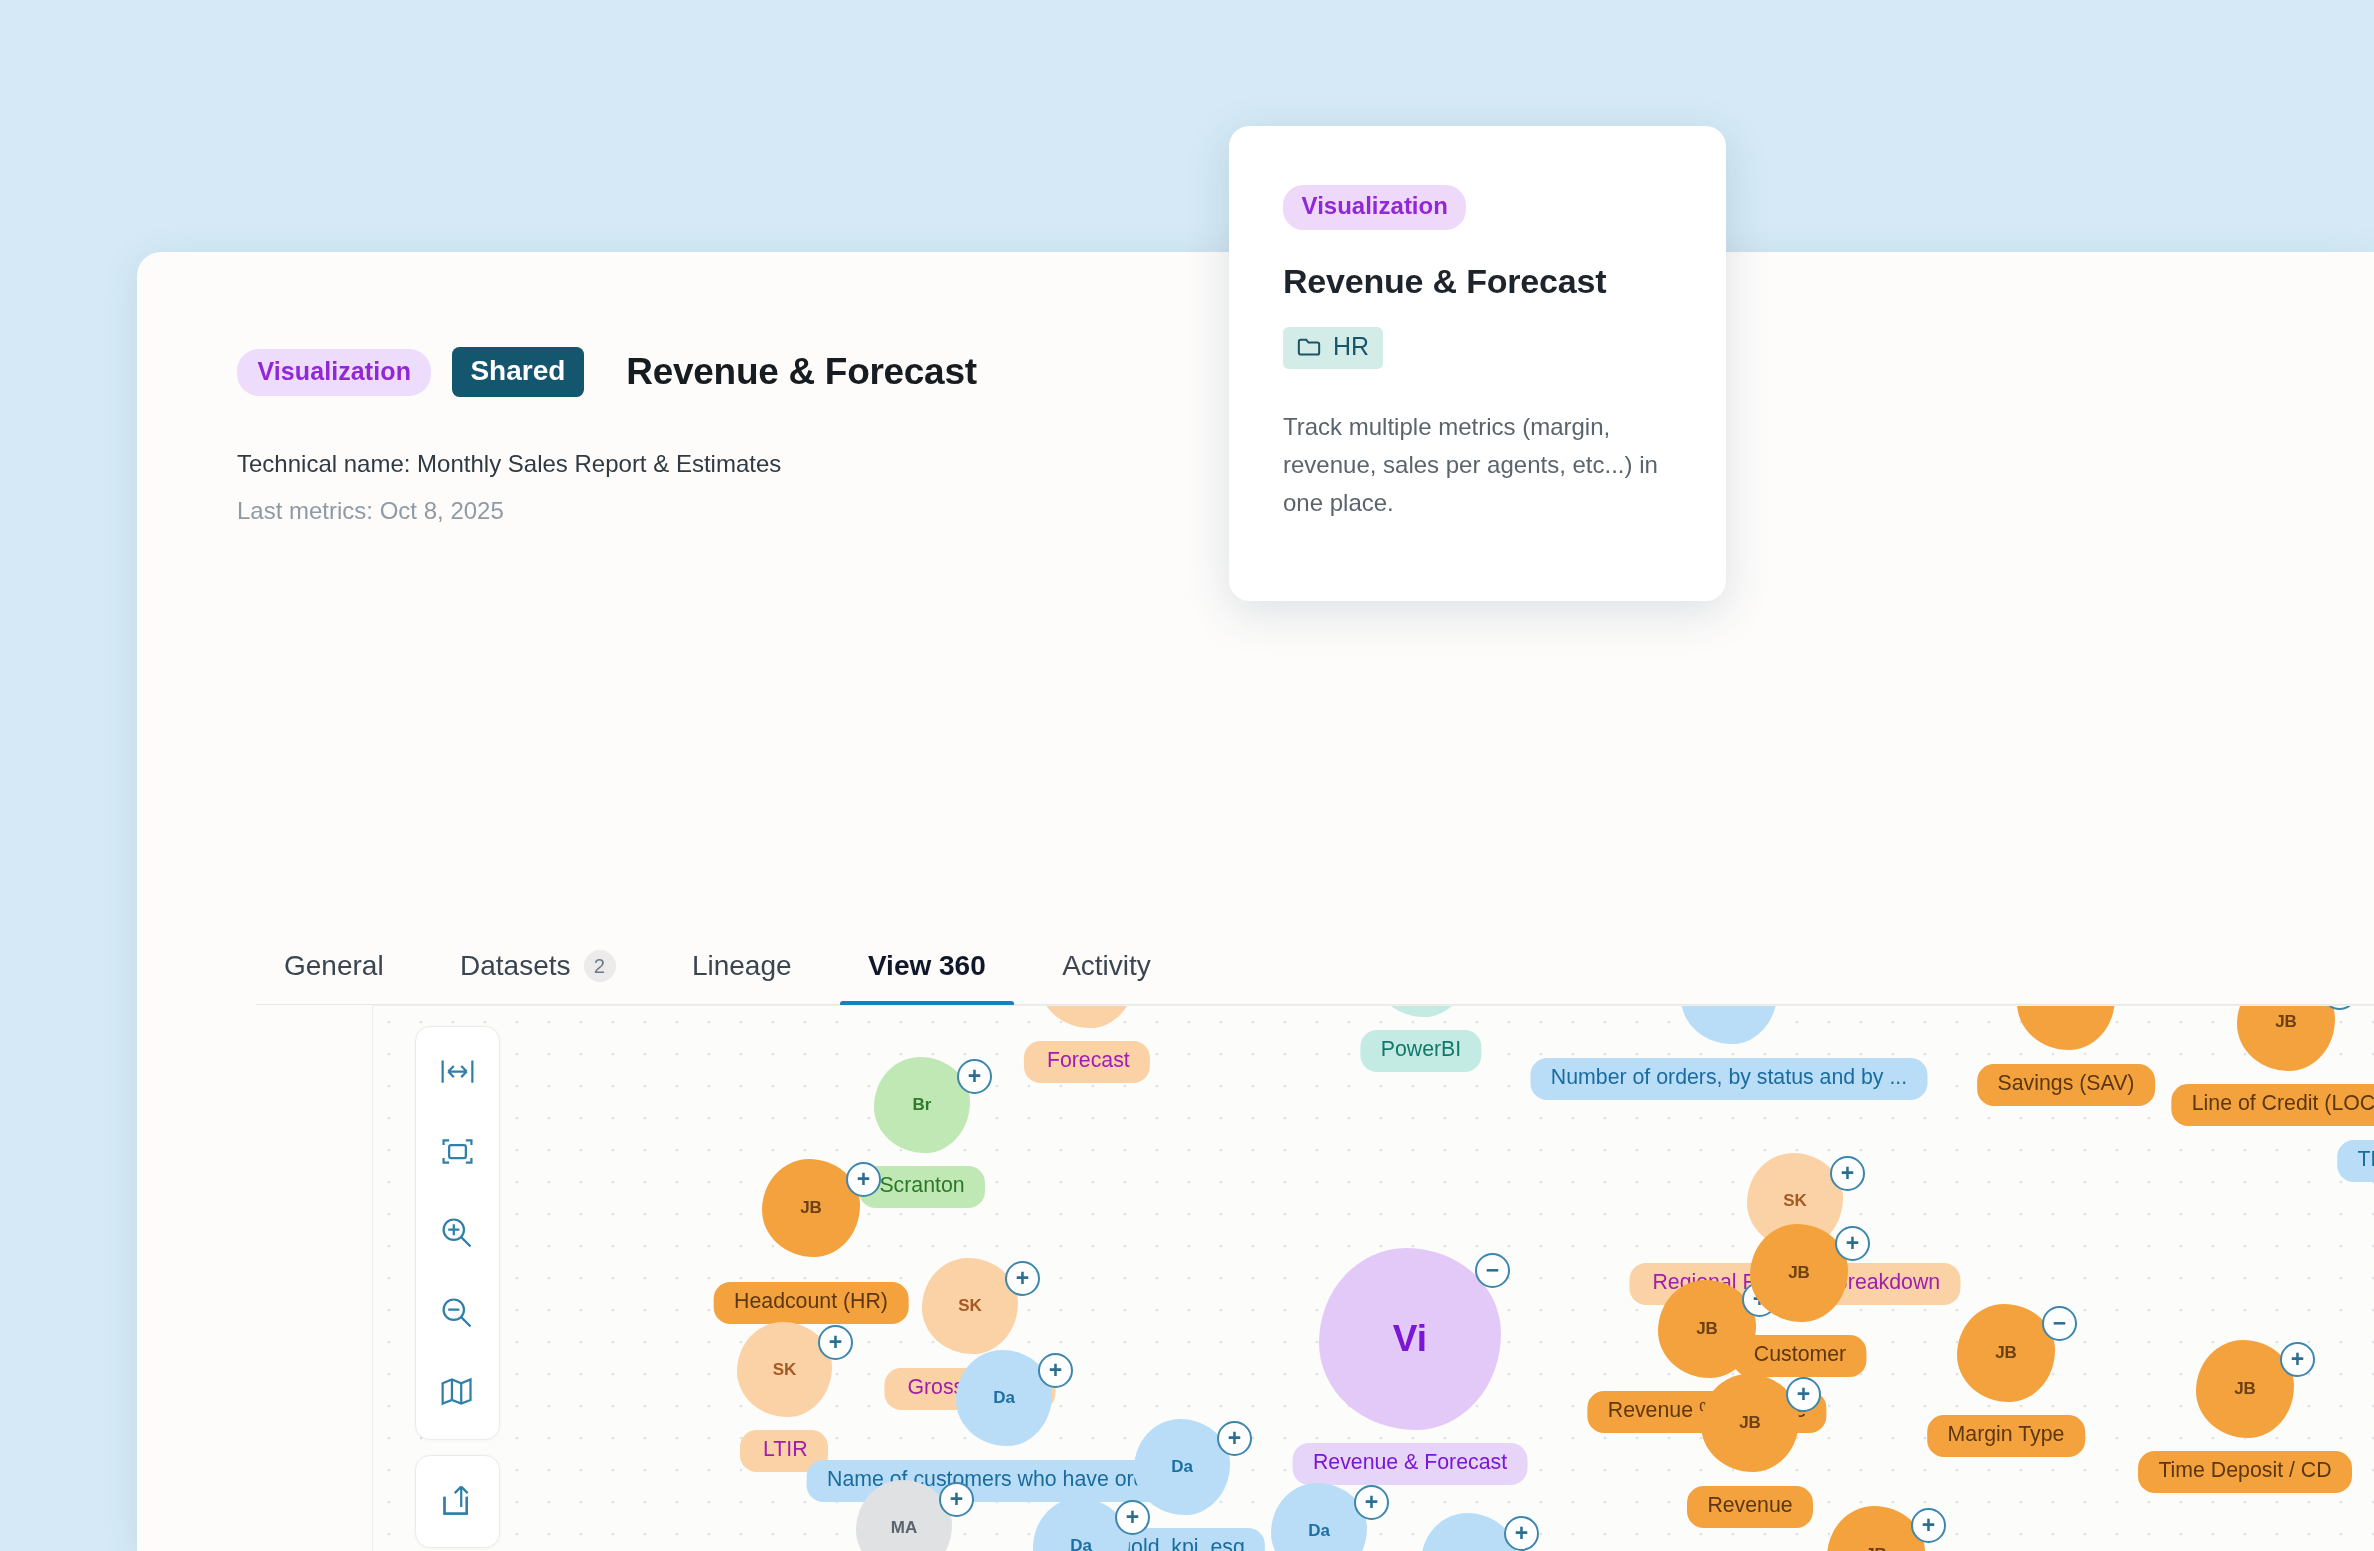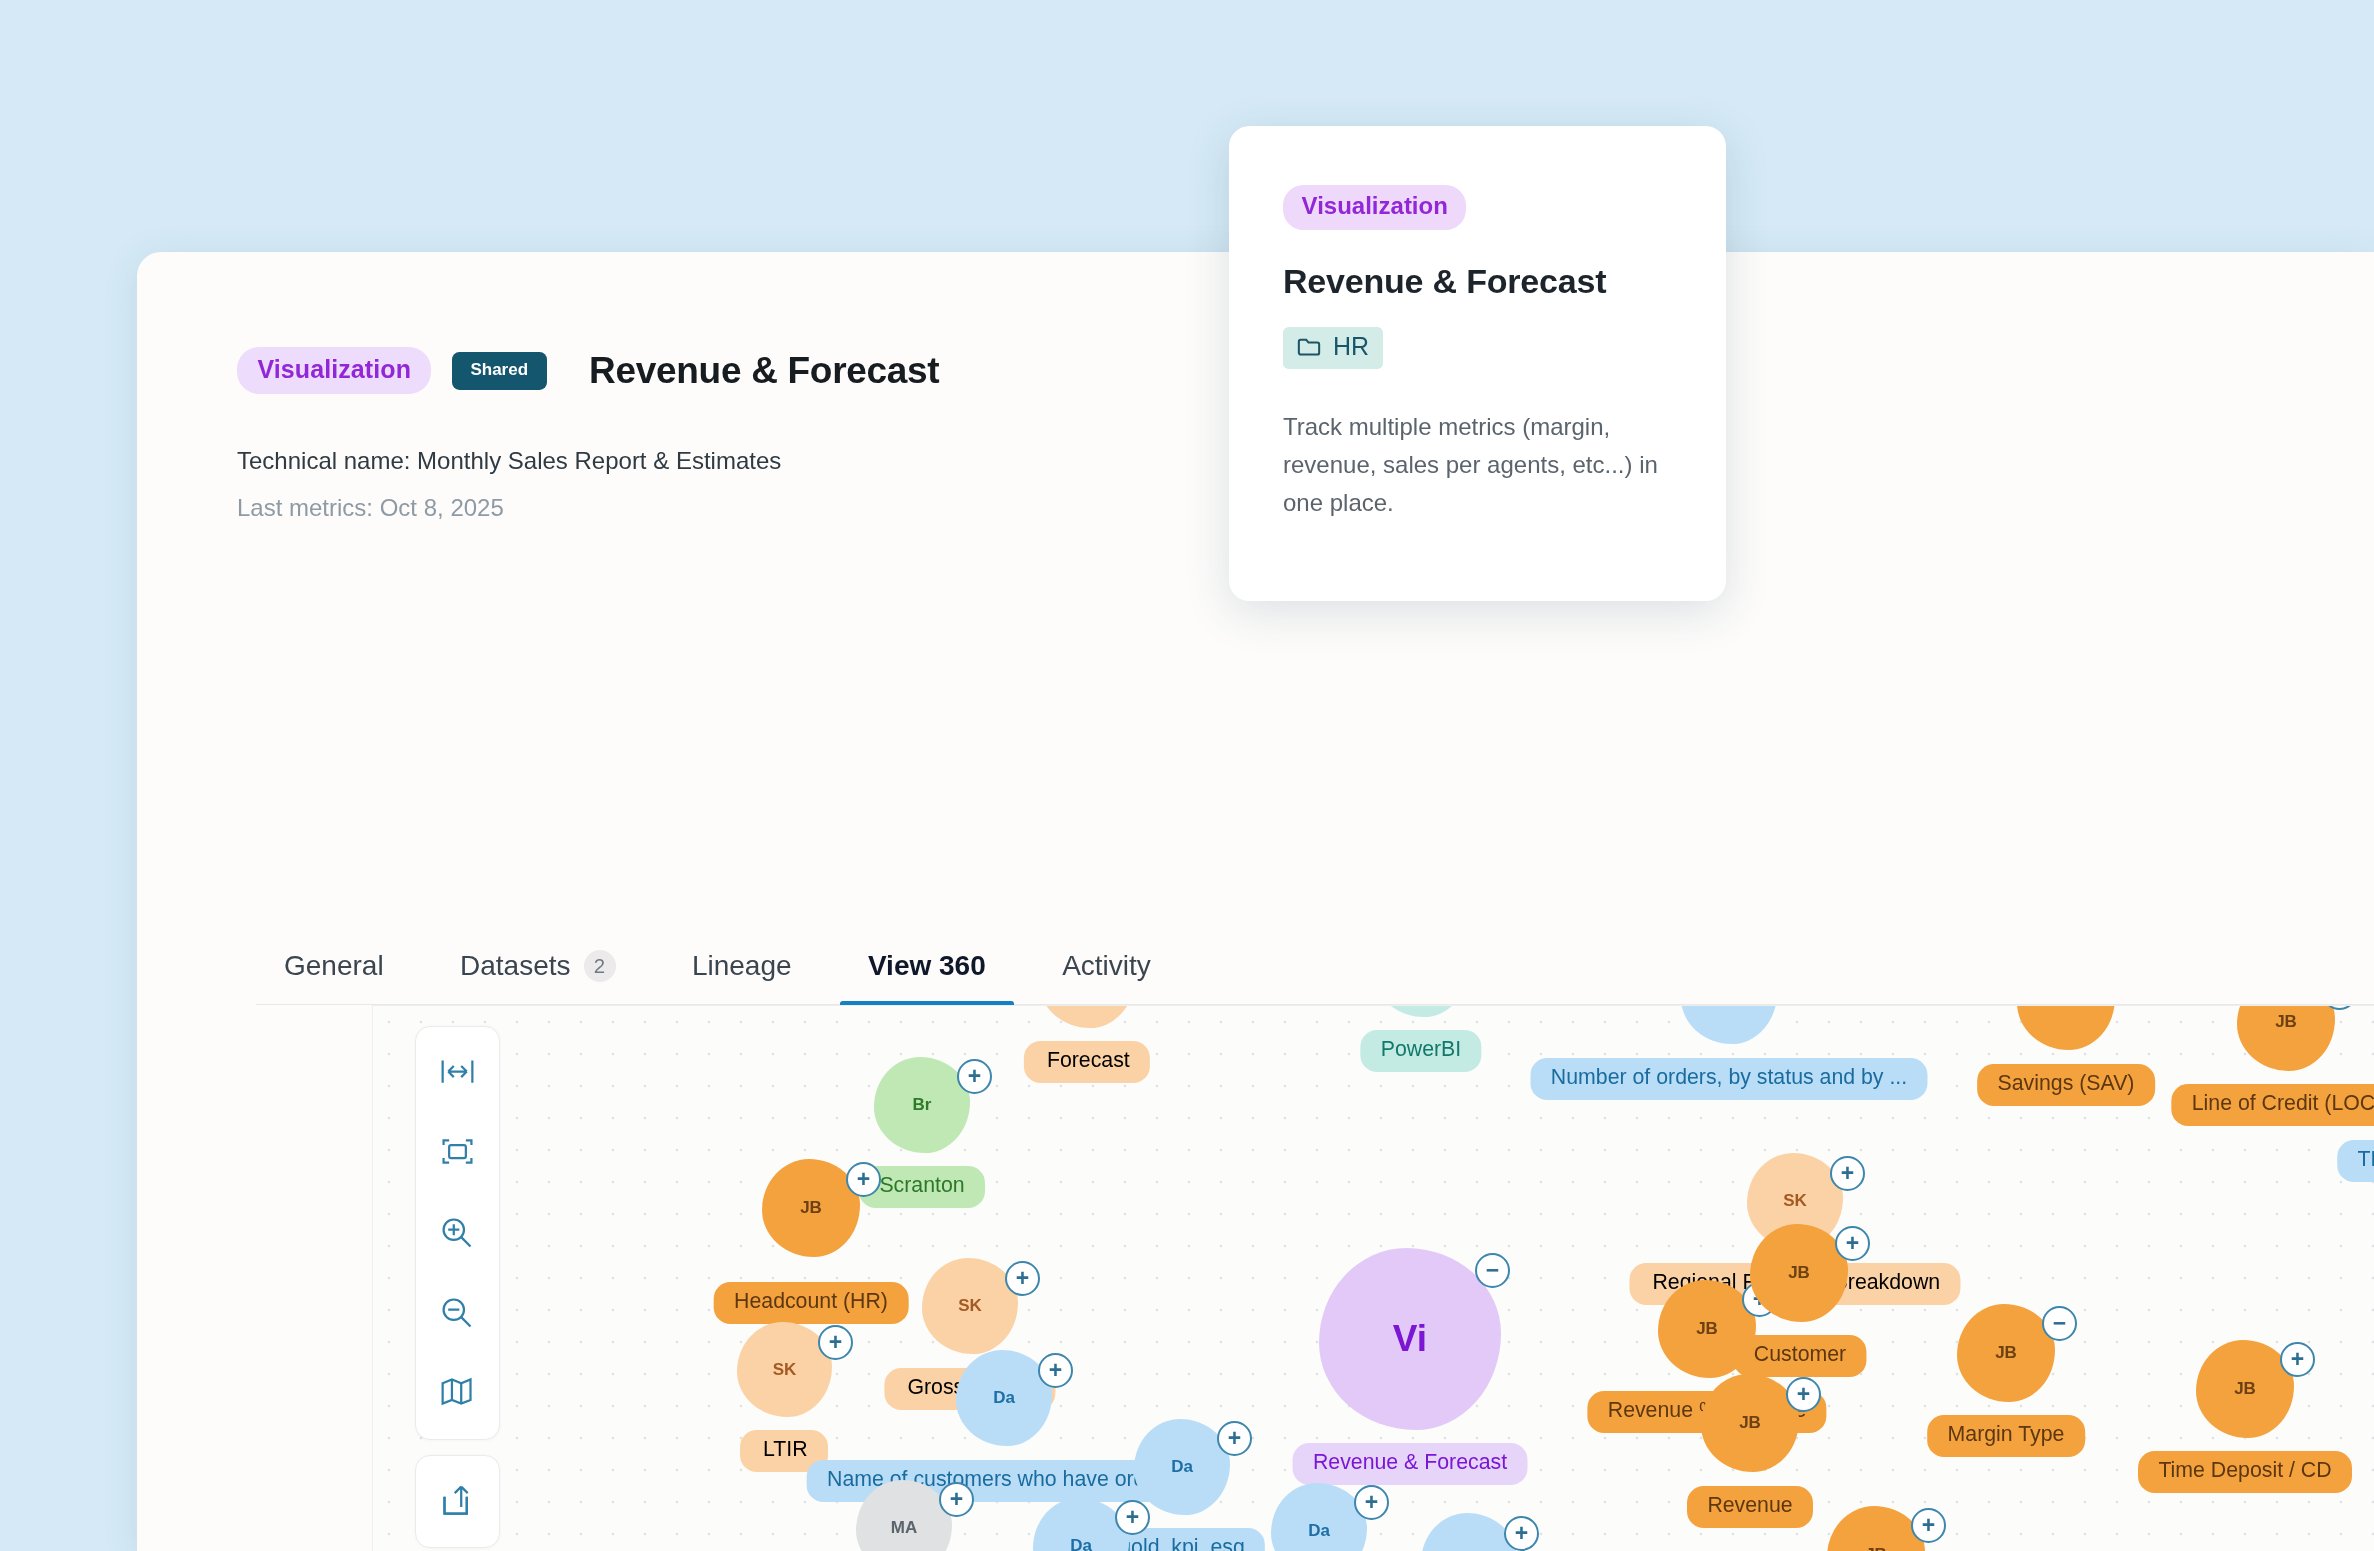--- a/index.html
+++ b/index.html
@@ -28,21 +28,21 @@
   .badge-row { display: flex; align-items: center; gap: 20.4px; }
 
   .badge-viz {
     background: #eddcfb; color: #9227d8;
     font-size: 25px; font-weight: bold;
     padding: 8.3px 20.4px 10.2px; border-radius: 22px;
     letter-spacing: 0.1px;
   }
   .badge-shared {
     background: #15566f; color: #ffffff;
-    font-size: 17px; font-weight: bold;
+    font-size: 28px; font-weight: bold;
     padding: 8.3px 18.6px 10.2px; border-radius: 7.4px;
   }
   #page-title {
     font-size: 37px; font-weight: bold; color: #171c21;
     margin-left: 22px; letter-spacing: -0.3px;
   }
 
   .meta-block { margin-top: 43px; }
   .meta-line {
     font-size: 24px; color: #2f3a43;
@@ -139,21 +139,21 @@
     font-size: 23px; line-height: 1; color: #2b6e92;
     font-weight: bold; cursor: pointer;
   }
 
   
   .t-viz   .gcircle { background: #e2c9f7; color: #7b16d4; }
   .t-viz   .glabel  { background: #e7d5f9; color: #7b16d4; }
   .t-kpi   .gcircle { background: #f4a23e; color: #6d4113; }
   .t-kpi   .glabel  { background: #f4a23e; color: #5c3710; }
   .t-ind   .gcircle { background: #fbd2a5; color: #a45a22; }
-  .t-ind   .glabel  { background: #fbd2a5; color: #000000; padding-left: 23px; }
+  .t-ind   .glabel  { background: #fbd2a5; color: #a21caf; padding-left: 23px; }
   .t-ds    .gcircle { background: #b9ddf7; color: #1d6fa5; }
   .t-ds    .glabel  { background: #b9ddf7; color: #1a6c9f; }
   .t-app   .gcircle { background: #c4eae4; color: #137a6b; }
   .t-app   .glabel  { background: #c4eae4; color: #12786a; }
   .t-br    .gcircle { background: #bfe8b4; color: #2f7a2b; }
   .t-br    .glabel  { background: #bfe8b4; color: #2d7729; }
   .t-ma    .gcircle { background: #dfe1e2; color: #5a646d; }
 
   
   #popover {

